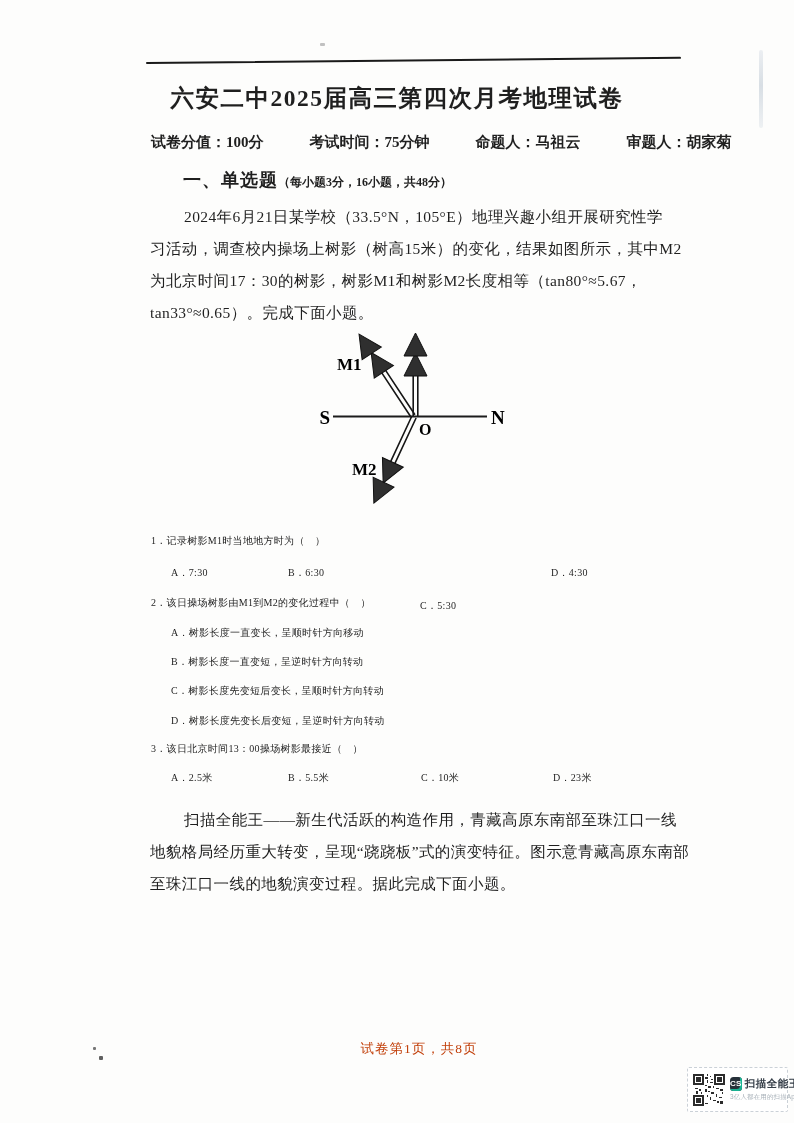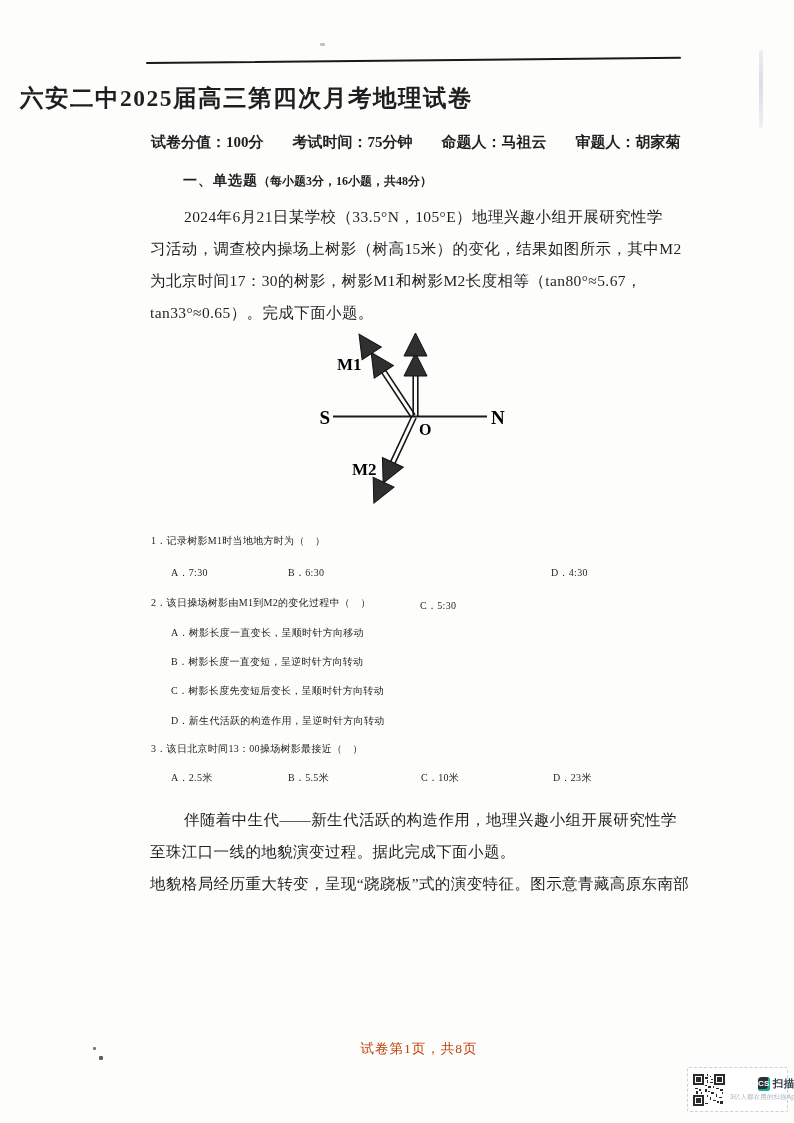--- a/index.html
+++ b/index.html
@@ -7,45 +7,45 @@
     position:relative;width:794px;height:1123px;margin:0 auto;
     background:#fdfdfc;overflow:hidden;
     font-family:"Liberation Serif","DejaVu Serif",serif;color:#1f1f1f;
   }
   .abs{position:absolute;}
   .scan-line{left:146px;top:62px;width:535px;height:2.4px;background:#1a1a1a;
     transform:rotate(-0.55deg);transform-origin:left center;border-radius:1px;}
   .speck{background:#8f8f8f;opacity:.55;border-radius:1px;}
   .edge-smudge{left:759px;top:50px;width:4px;height:78px;border-radius:2px;
     background:linear-gradient(#ecefF2,#d8dee4 45%,#eef1f3);}
-  .title{left:20px;top:83px;width:754px;
+  .title{left:20px;top:83px;width:754px;text-align:center;
     font-size:23.5px;font-weight:700;letter-spacing:1.5px;line-height:30px;}
-  .meta{left:151px;top:131px;display:flex;gap:29px;white-space:nowrap;
+  .meta{left:151px;top:131px;display:flex;gap:46px;white-space:nowrap;
     font-size:15px;font-weight:700;line-height:22px;}
   .section{left:183px;top:168px;white-space:nowrap;line-height:24px;}
-  .section .head{font-size:14px;font-weight:700;letter-spacing:1px;}
+  .section .head{font-size:18px;font-weight:700;letter-spacing:1px;}
   .section .note{font-size:12px;font-weight:700;}
   .para{left:150px;width:540px;line-height:32px;font-size:15.5px;letter-spacing:.4px;}
   .para .ln{white-space:nowrap;}
   .para .ln.first{text-indent:34px;}
   .q{white-space:nowrap;font-size:10px;line-height:20px;letter-spacing:.3px;}
   .opt-row{left:0;top:0;width:768px;height:20px;}
   .footer{top:1040px;left:419px;transform:translateX(-50%);
     font-size:13.5px;white-space:nowrap;color:#c2410c;letter-spacing:1px;}
   
   .badge{left:687px;top:1067px;width:101px;height:45px;box-sizing:border-box;
     background:#ffffff;border:1px dashed #cbd1d7;border-radius:2px;
     display:flex;align-items:center;padding:3px 5px;gap:5px;
     font-family:"Liberation Sans","DejaVu Sans",sans-serif;}
   .badge .col{display:flex;flex-direction:column;gap:2px;min-width:0;}
   .badge .row1{display:flex;align-items:center;gap:3px;}
   .cs-logo{width:14px;height:14px;border-radius:3.5px;background:#273039;
     color:#ffffff;font-size:8px;font-weight:700;display:flex;
     align-items:center;justify-content:center;letter-spacing:.3px;
-    box-shadow:inset -2px -2px 0 #19b393;margin-left:28px;}
+    box-shadow:inset -2px -2px 0 #19b393;}
   .app-name{font-size:10.5px;font-weight:700;color:#333c46;
     letter-spacing:.5px;white-space:nowrap;}
   .tagline{font-size:7px;color:#a7b0b8;white-space:nowrap;
     letter-spacing:.2px;transform:scale(.92);transform-origin:left top;}
   svg text{font-family:"Liberation Serif","DejaVu Serif",serif;}
 </style>
 </head>
 <body>
 
 <div class="page">
@@ -108,34 +108,34 @@
     <span class="abs q" style="left:171px;">A．7:30</span>
     <span class="abs q" style="left:288px;">B．6:30</span>
     <span class="abs q" style="left:420px;margin-top:33px;">C．5:30</span>
     <span class="abs q" style="left:551px;">D．4:30</span>
   </div>
 
   <div class="abs q" style="left:151px;top:593px;">2．该日操场树影由M1到M2的变化过程中（　）</div>
   <div class="abs q" style="left:171px;top:623px;">A．树影长度一直变长，呈顺时针方向移动</div>
   <div class="abs q" style="left:171px;top:681px;">C．树影长度先变短后变长，呈顺时针方向转动</div>
   <div class="abs q" style="left:171px;top:652px;">B．树影长度一直变短，呈逆时针方向转动</div>
-  <div class="abs q" style="left:171px;top:711px;">D．新生代活跃的构造作用，呈逆时针方向转动</div>
+  <div class="abs q" style="left:171px;top:711px;">D．树影长度先变长后变短，呈逆时针方向转动</div>
 
   <div class="abs q" style="left:151px;top:739px;">3．该日北京时间13：00操场树影最接近（　）</div>
   <div class="abs opt-row" style="top:768px;text-align:center;">
     <span class="abs q" style="left:171px;">A．2.5米</span>
     <span class="abs q" style="left:288px;">B．5.5米</span>
     <span class="abs q" style="left:421px;">C．10米</span>
     <span class="abs q" style="left:553px;">D．23米</span>
   </div>
 
   <div class="abs para" style="top:804px;">
-    <div class="ln first">伴随着中生代——新生代活跃的构造作用，地理兴趣小组开展研究性学</div>
+    <div class="ln first">扫描全能王——新生代活跃的构造作用，青藏高原东南部至珠江口一线</div>
+    <div class="ln">地貌格局经历重大转变，呈现“跷跷板”式的演变特征。图示意青藏高原东南部</div>
     <div class="ln">至珠江口一线的地貌演变过程。据此完成下面小题。</div>
-    <div class="ln">地貌格局经历重大转变，呈现“跷跷板”式的演变特征。图示意青藏高原东南部</div>
   </div>
 
   <div class="abs footer">试卷第1页，共8页</div>
 
   <div class="abs badge">
     <svg width="32" height="32" viewBox="0 0 21 21" style="shape-rendering:crispEdges;flex:0 0 auto;">
       <rect x="0" y="0" width="21" height="21" fill="#ffffff"></rect>
       <g fill="#2b2b2b">
         <rect x="0" y="0" width="7" height="7"></rect>
           <rect x="14" y="0" width="7" height="7"></rect>

